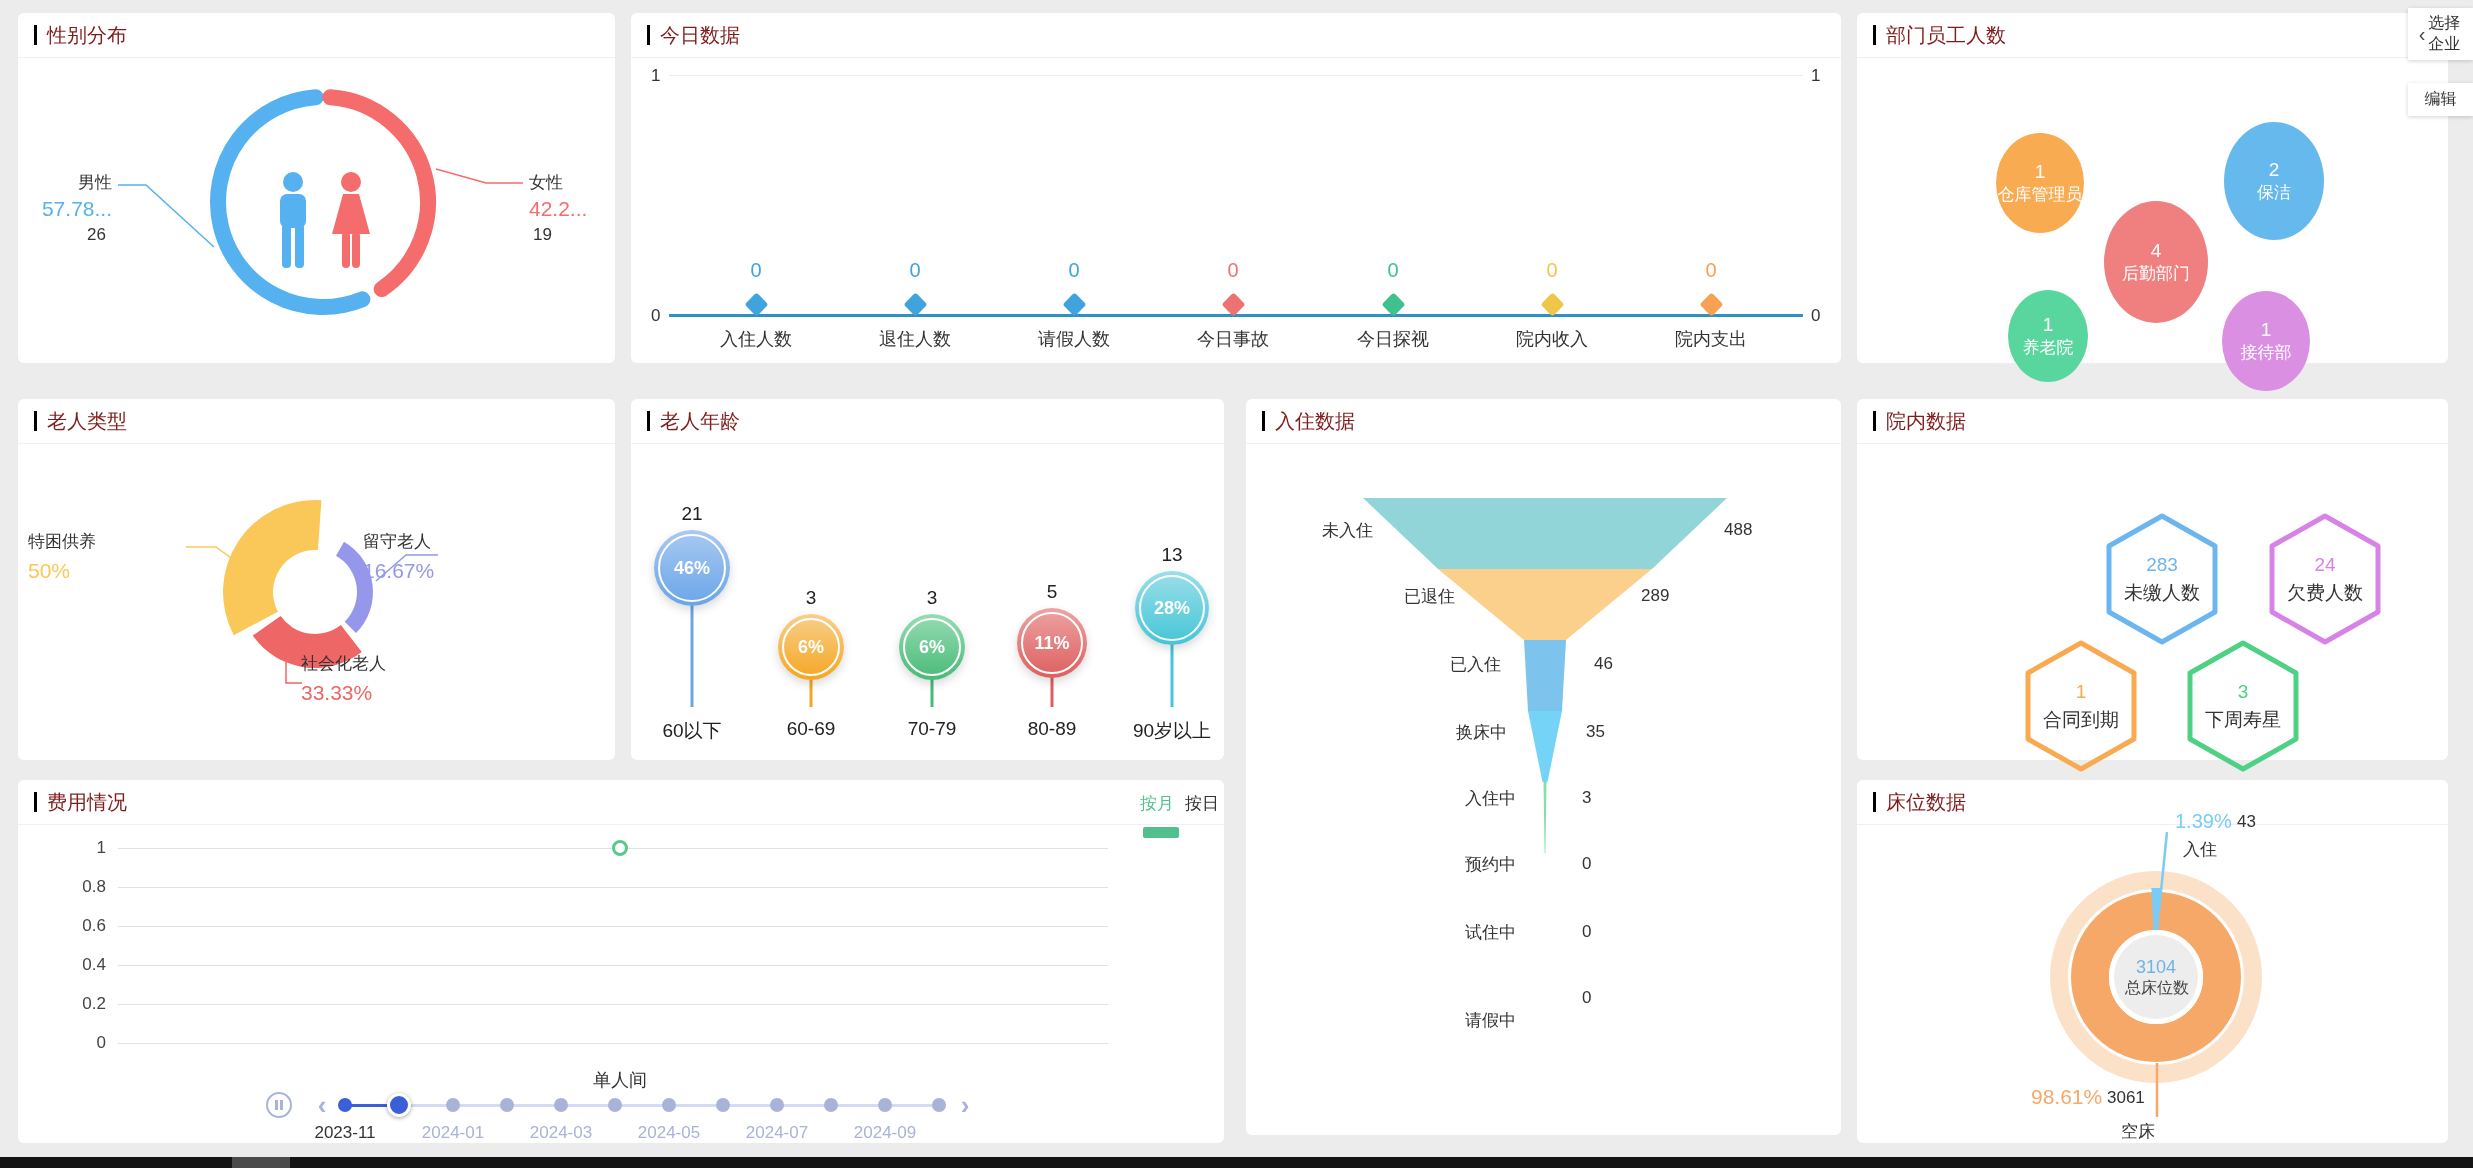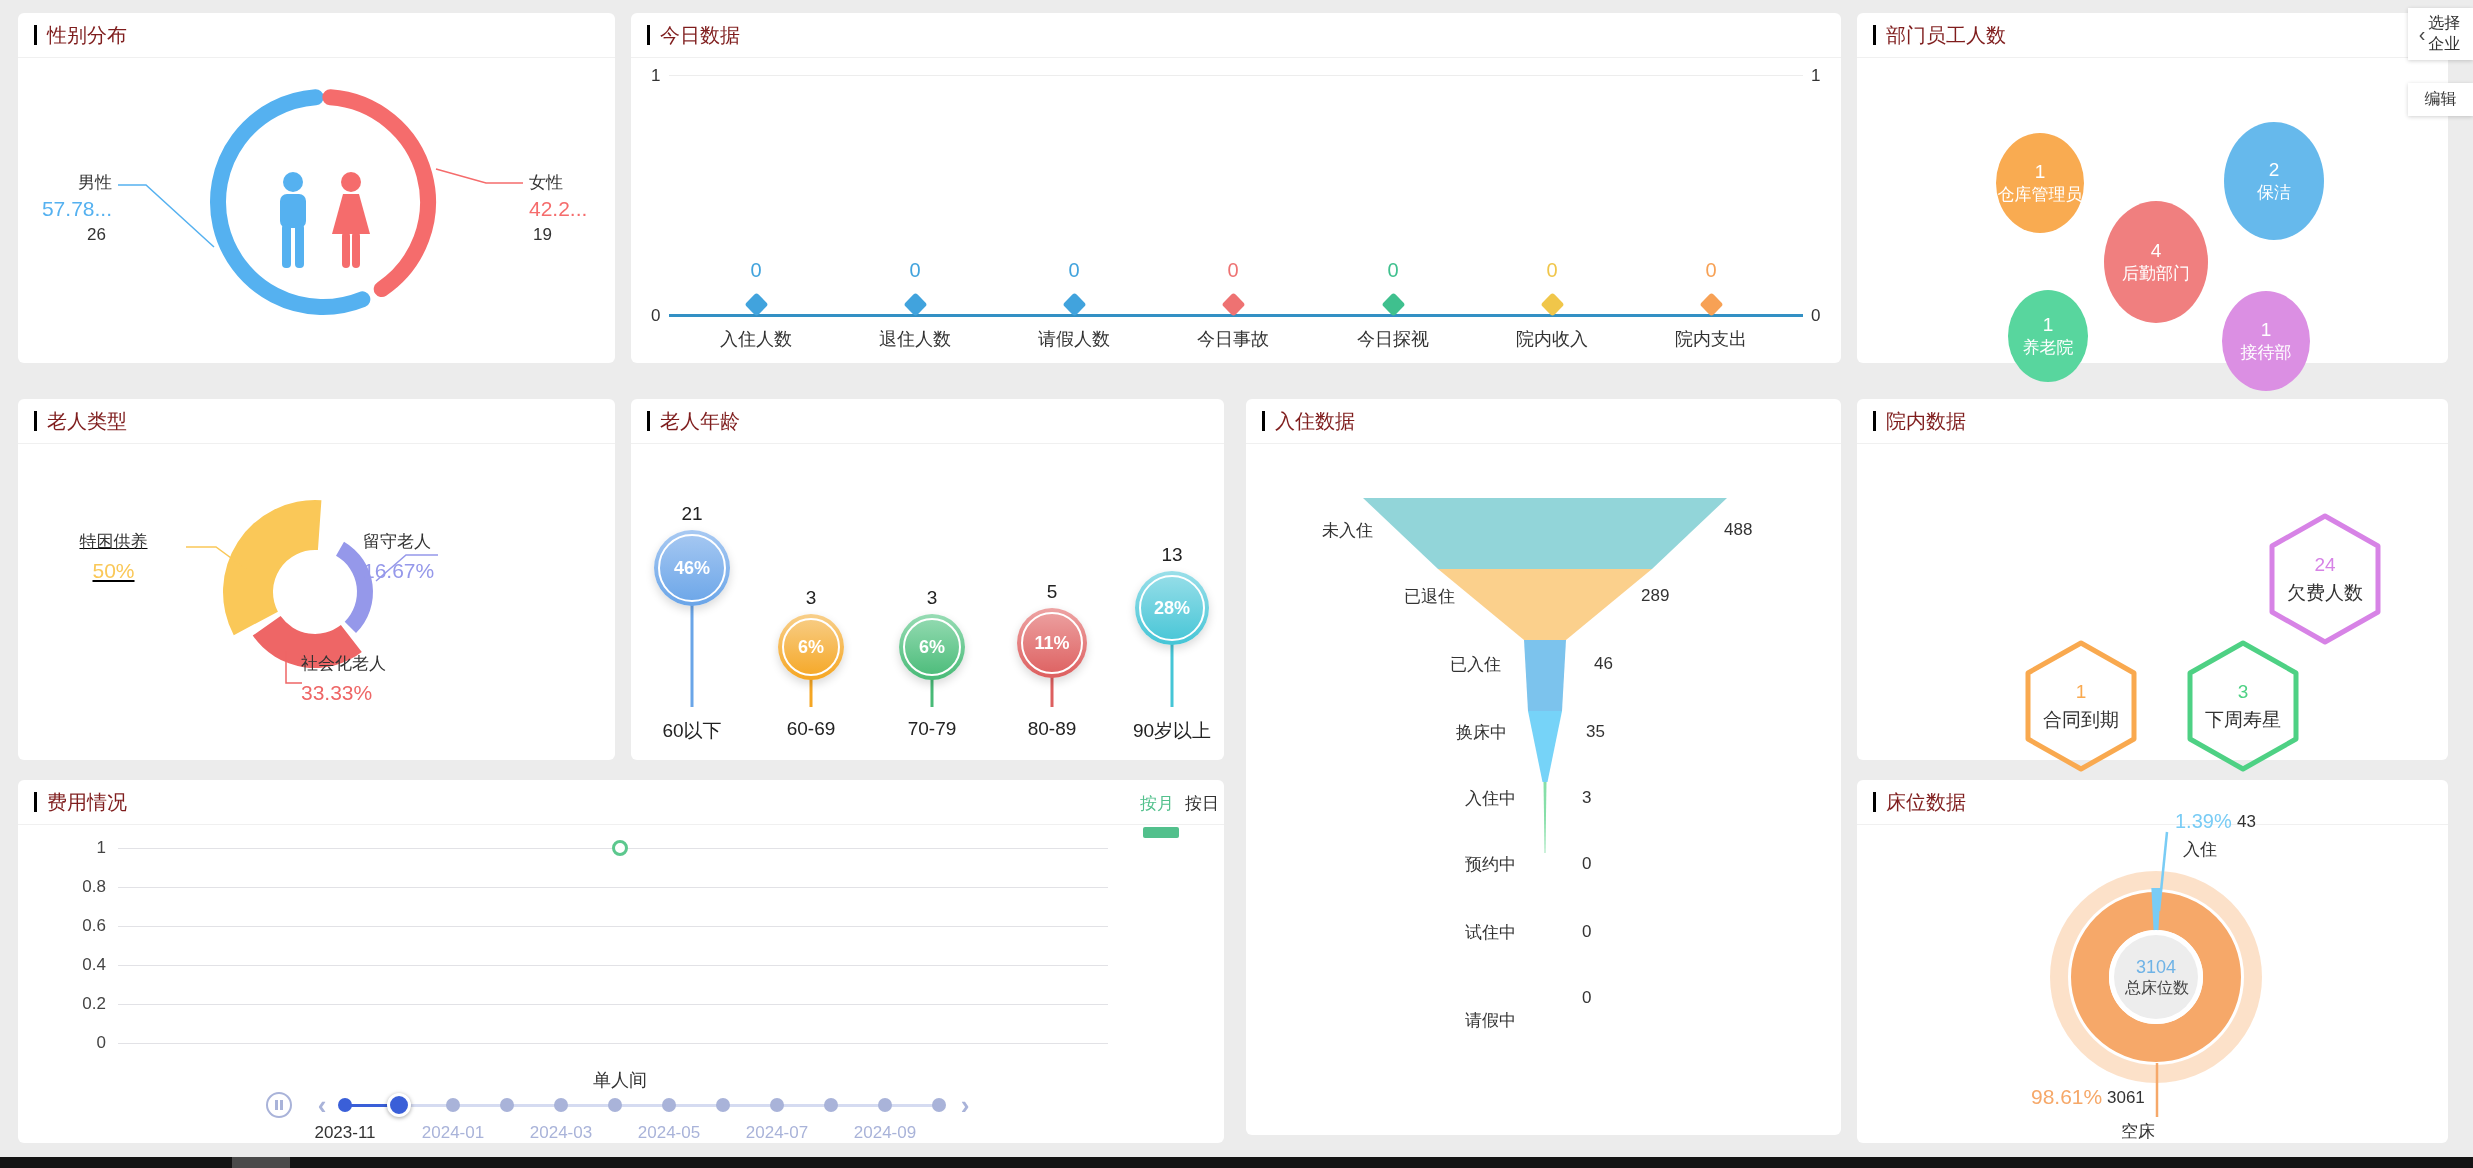--- a/index.html
+++ b/index.html
@@ -172,21 +172,21 @@
       <div class="p-title">老人类型</div>
     </div>
     <svg id="etype-svg" class="abs" style="left:0;top:0;" width="597" height="361" viewBox="0 0 597 361">
         <path d="M 215.76882145697874 236.191383776302 A 92 92 0 0 1 303.41759558445955 101.22410737609616 L 299.92977189725326 151.1023098890874 A 42 42 0 0 0 259.91620109992505 212.71780563700742 Z" fill="#fac858"></path>
         <path d="M 326 142.77052658050258 A 58 58 0 0 1 338.01219330881975 234.01219330881975 L 326.698484809835 222.698484809835 A 42 42 0 0 0 318 156.62693304105358 Z" fill="#9598ea"></path>
         <path d="M 343.79027212475 252.88881727411086 A 76 76 0 0 1 234.74444463403665 236.5918091626795 L 262.59561413986233 217.09021032674394 A 42 42 0 0 0 322.85778196367767 226.0964516514823 Z" fill="#ee6666"></path>
         <polyline points="168,148 198,148 228,170" fill="none" stroke="#fac858" stroke-width="1.5"></polyline>
         <polyline points="358,182 388,156 420,156" fill="none" stroke="#9598ea" stroke-width="1.5"></polyline>
         <polyline points="268,252 268,284 284,284" fill="none" stroke="#ee6666" stroke-width="1.5"></polyline>
       </svg>
-    <div class="abs" style="left:28px;top:131px;width:135px;text-align:center;text-decoration:underline;">
+    <div class="abs" style="left:10px;top:131px;width:135px;text-align:left;">
       <div style="font-size:17px;color:#333;">特困供养</div>
       <div style="font-size:21px;color:#fac858;margin-top:6px;">50%</div>
     </div>
     <div class="abs" style="left:345px;top:131px;width:140px;text-align:left;">
       <div style="font-size:17px;color:#333;">留守老人</div>
       <div style="font-size:21px;color:#9598ea;margin-top:6px;">16.67%</div>
     </div>
     <div class="abs" style="left:283px;top:253px;width:150px;text-align:left;">
       <div style="font-size:17px;color:#333;">社会化老人</div>
       <div style="font-size:21px;color:#ee6666;margin-top:6px;">33.33%</div>
@@ -265,20 +265,27 @@
         </div>
     </div>
   </div>
 
   <div class="panel" style="left:1857px;top:399px;width:591px;height:361px;">
     <div class="p-head">
       <div class="p-bar"></div>
       <div class="p-title">院内数据</div>
     </div>
     <div id="hexes" class="abs" style="left:0;top:44px;width:591px;height:317px;">
+        <div class="hexwrap" style="left: 305px; top: 136px; width: 118px; height: 134px;">
+          <svg width="118" height="134" viewBox="0 0 118 134">
+            <polygon points="59,4 112,34 112,100 59,130 6,100 6,34" fill="none" stroke="#6db5ee" stroke-width="5" stroke-linejoin="round"></polygon>
+          </svg>
+          <div class="hex-num" style="color: rgb(109, 181, 238);">283</div>
+          <div class="hex-lab">未缴人数</div>
+        </div>
         <div class="hexwrap" style="left: 468px; top: 136px; width: 118px; height: 134px;">
           <svg width="118" height="134" viewBox="0 0 118 134">
             <polygon points="59,4 112,34 112,100 59,130 6,100 6,34" fill="none" stroke="#d783e6" stroke-width="5" stroke-linejoin="round"></polygon>
           </svg>
           <div class="hex-num" style="color: rgb(215, 131, 230);">24</div>
           <div class="hex-lab">欠费人数</div>
         </div>
         <div class="hexwrap" style="left: 224px; top: 263px; width: 118px; height: 134px;">
           <svg width="118" height="134" viewBox="0 0 118 134">
             <polygon points="59,4 112,34 112,100 59,130 6,100 6,34" fill="none" stroke="#f9a94f" stroke-width="5" stroke-linejoin="round"></polygon>

